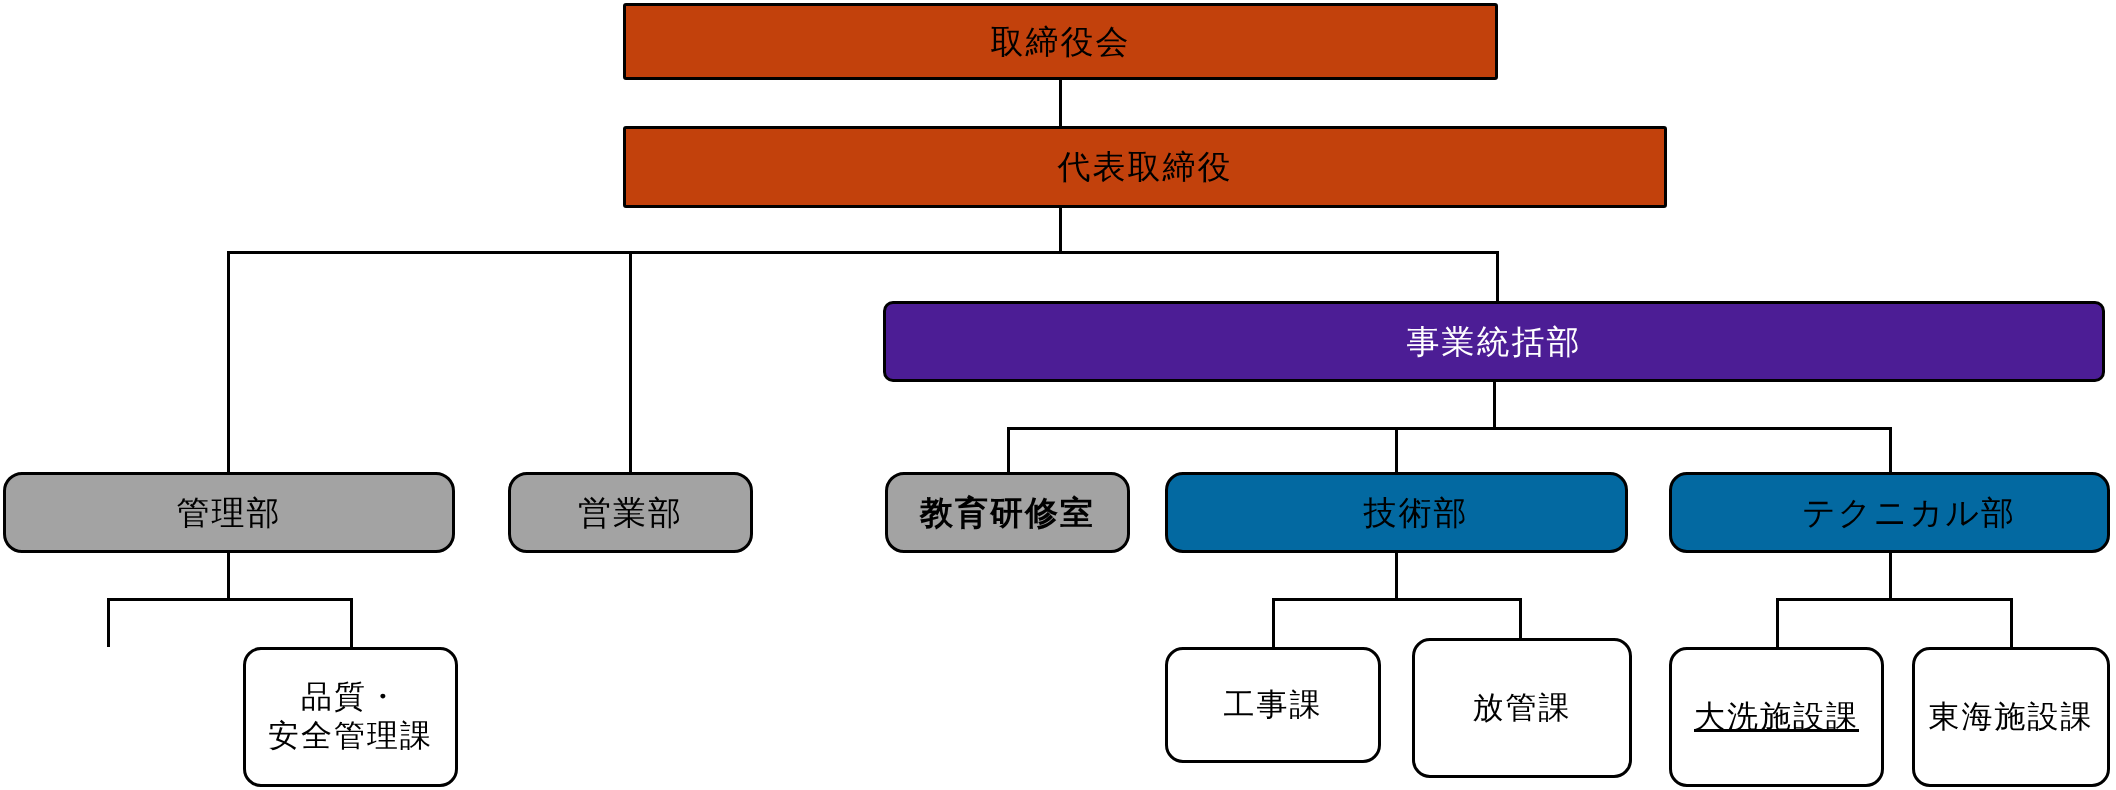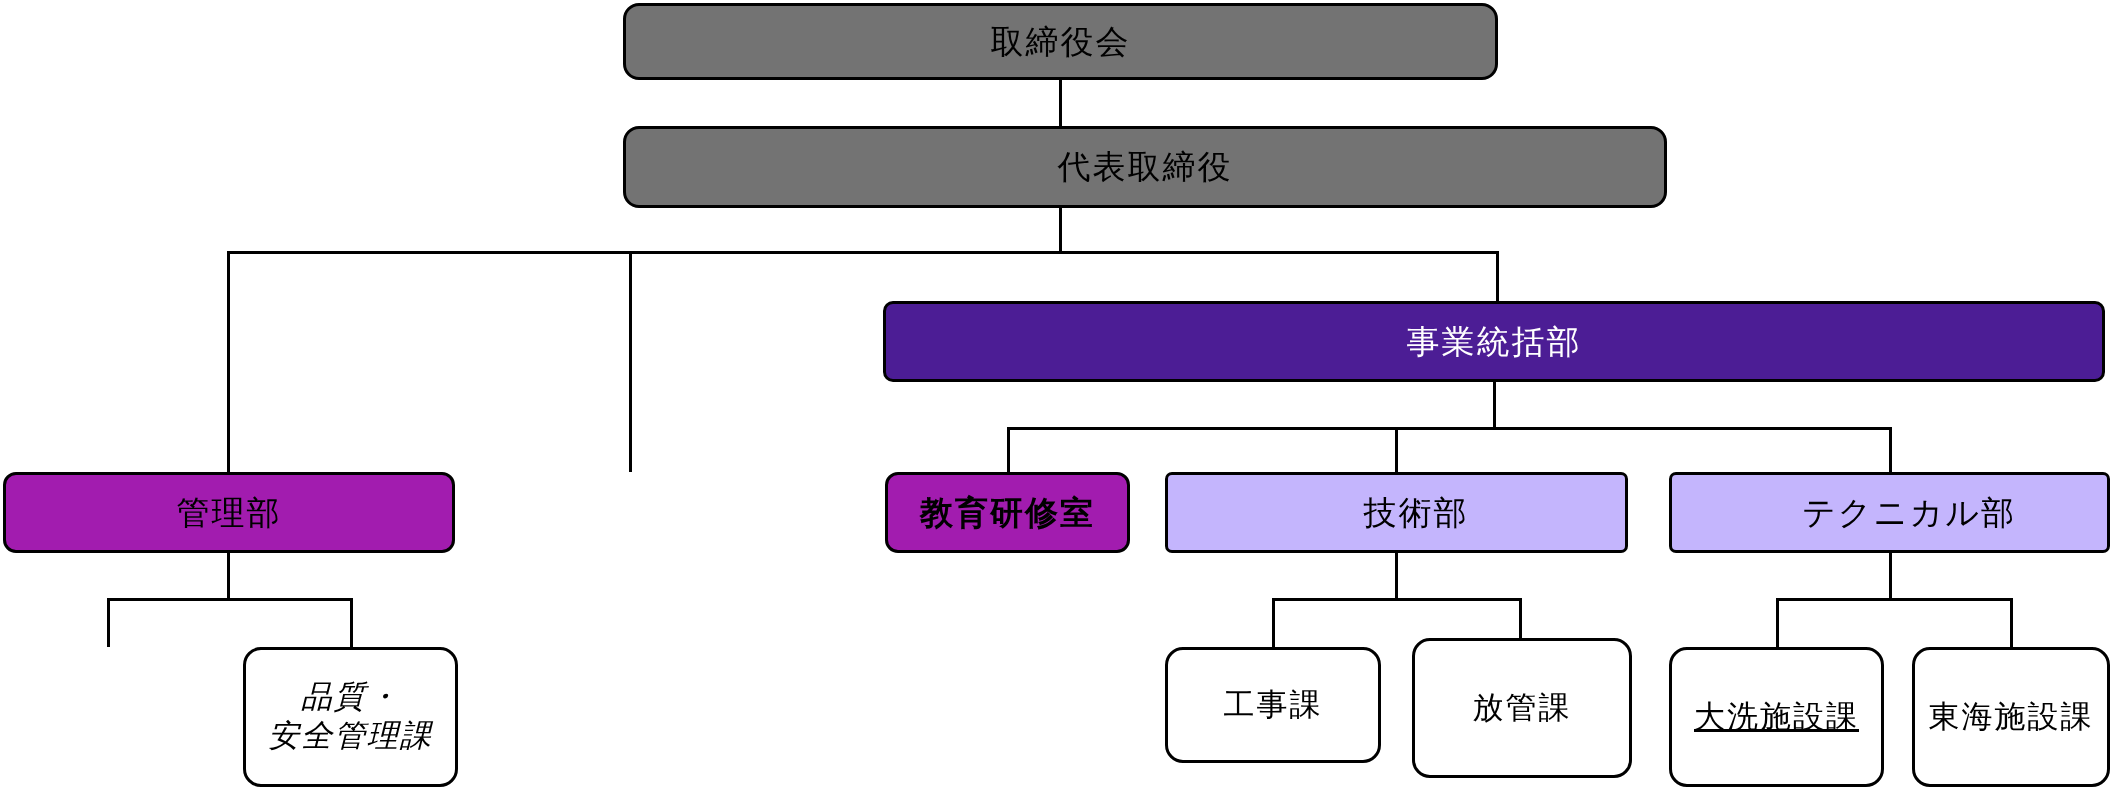--- a/index.html
+++ b/index.html
@@ -15,24 +15,24 @@
     box-sizing:border-box;
     border:3px solid #000000;
     display:flex;align-items:center;justify-content:center;
     text-align:center;
     color:#000000;
     font-size:33px;
     letter-spacing:2px;
     line-height:1.25;
     white-space:pre-line;
   }
-  .lvl-top{background:#737373;border-radius:16px;}
+  .lvl-top{background:#c2410c;border-radius:3px;}
   .lvl-division{background:#4c1d95;color:#ffffff;border-radius:10px;}
-  .lvl-dept-light{background:#a21caf;border-radius:13px;}
-  .lvl-dept-sky{background:#c4b5fd;border-radius:7px;padding-left:39px;}
+  .lvl-dept-light{background:#a3a3a3;border-radius:19px;}
+  .lvl-dept-sky{background:#0369a1;border-radius:18px;padding-left:39px;}
   .lvl-leaf{background:#ffffff;border-radius:18px;font-size:31px;}
   .line{position:absolute;background:#000000;}
 </style>
 </head>
 <body>
 
 <div id="canvas">
 
   <div class="line" style="left:1059px;top:80px;width:3px;height:46px;"></div>
   <div class="line" style="left:1059px;top:208px;width:3px;height:45px;"></div>
@@ -66,31 +66,34 @@
     <span>代表取締役</span>
   </div>
 
   <div class="node lvl-division" style="left:883px;top:301px;width:1222px;height:81px;">
     <span>事業統括部</span>
   </div>
 
   <div class="node lvl-dept-light" style="left:3px;top:472px;width:452px;height:81px;">
     <span>管理部</span>
   </div>
+  <div class="node lvl-dept-light" style="left:508px;top:472px;width:245px;height:81px;">
+    <span>営業部</span>
+  </div>
   <div class="node lvl-dept-light" style="left:885px;top:472px;width:245px;height:81px;font-weight:bold;">
     <span>教育研修室</span>
   </div>
   <div class="node lvl-dept-sky" style="left:1165px;top:472px;width:463px;height:81px;">
     <span>技術部</span>
   </div>
   <div class="node lvl-dept-sky" style="left:1669px;top:472px;width:441px;height:81px;">
     <span>テクニカル部</span>
   </div>
 
-  <div class="node lvl-leaf" style="left:243px;top:647px;width:215px;height:140px;font-style:italic;">
+  <div class="node lvl-leaf" style="left:243px;top:647px;width:215px;height:140px;">
     <span>品質・
 安全管理課</span>
   </div>
   <div class="node lvl-leaf" style="left:1165px;top:647px;width:216px;height:116px;">
     <span>工事課</span>
   </div>
   <div class="node lvl-leaf" style="left:1412px;top:638px;width:220px;height:140px;">
     <span>放管課</span>
   </div>
   <div class="node lvl-leaf" style="left:1669px;top:647px;width:215px;height:140px;text-decoration:underline;">

